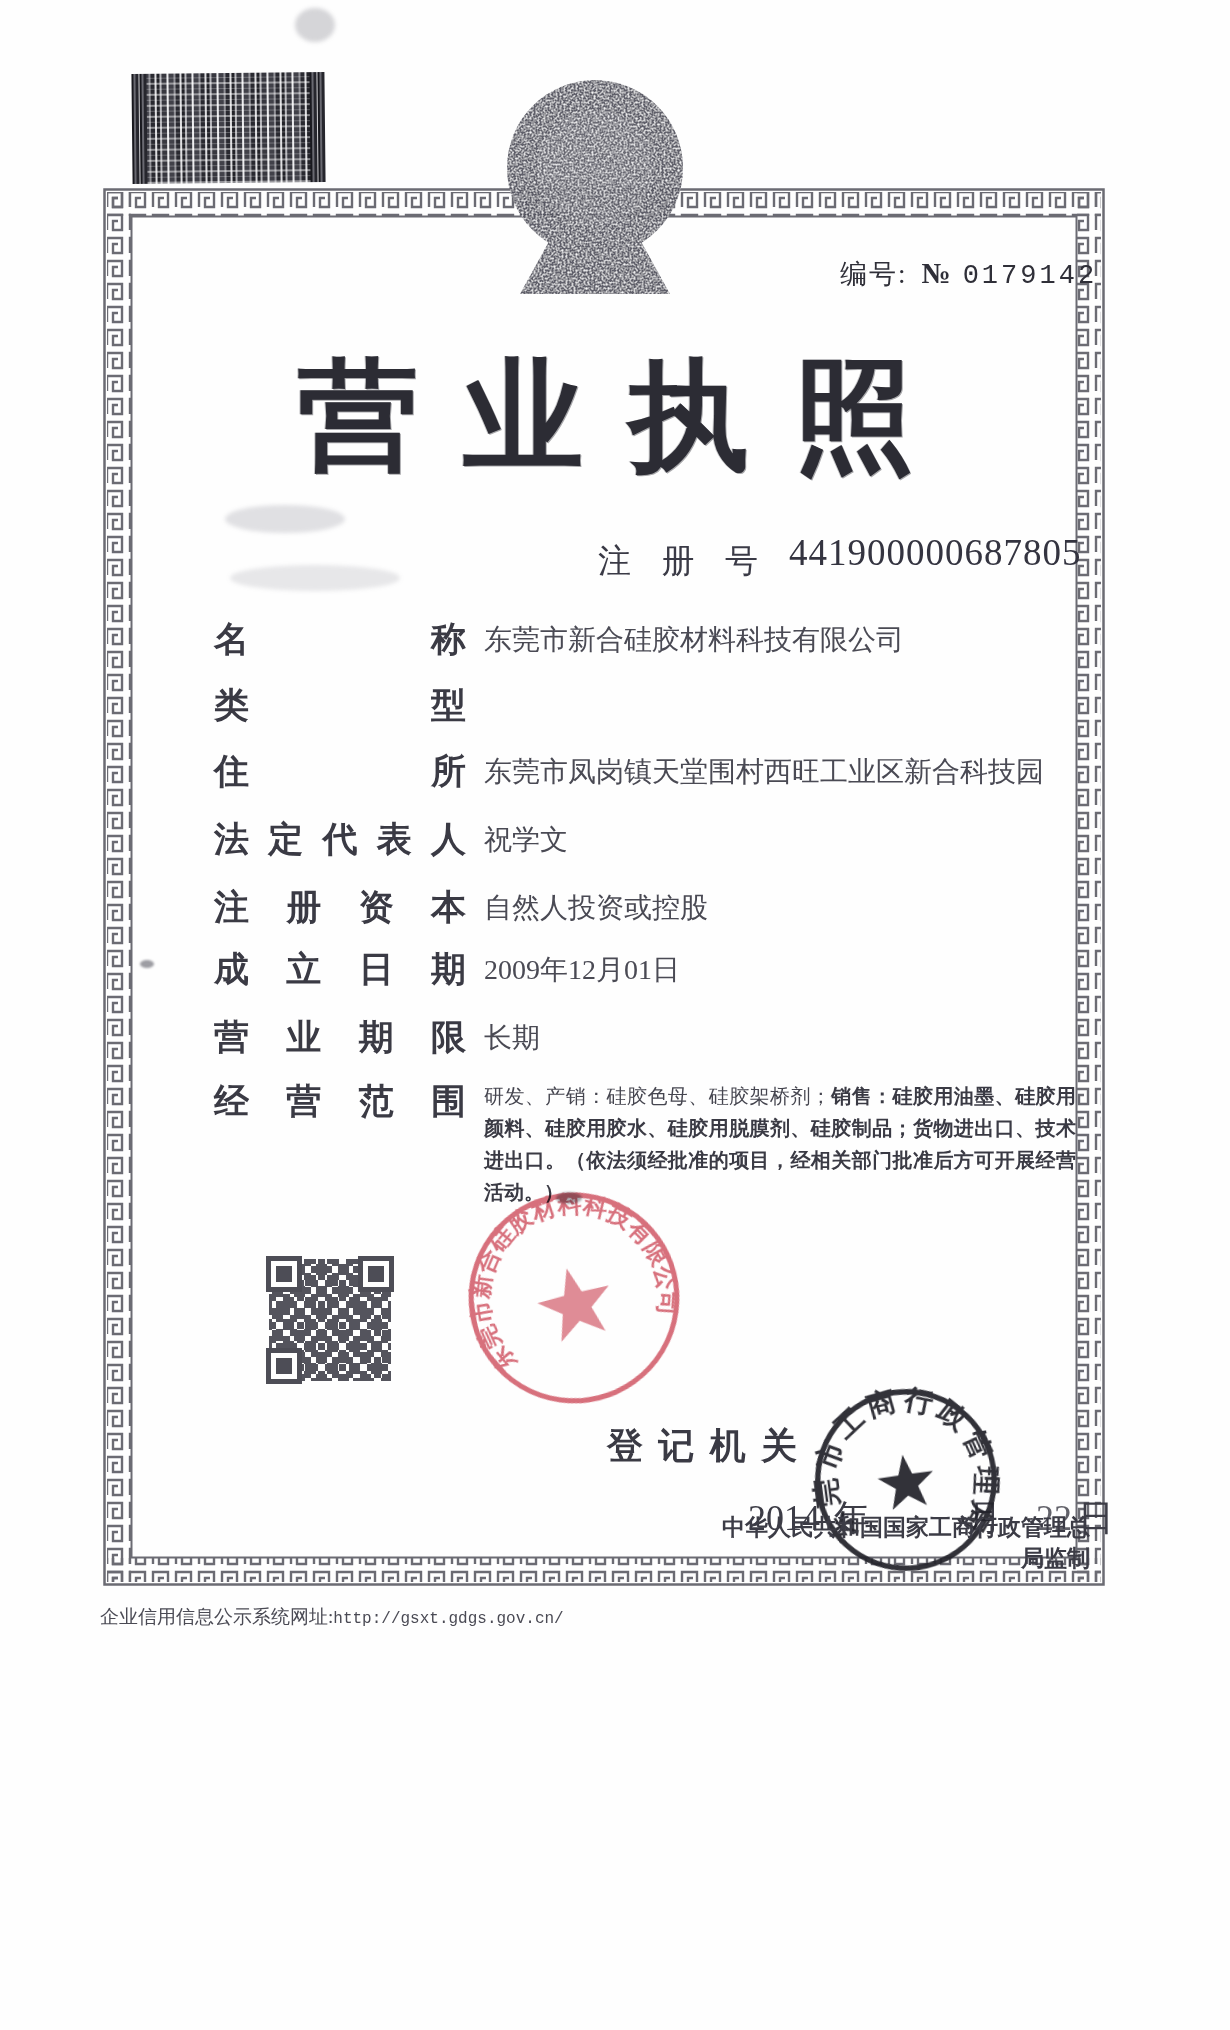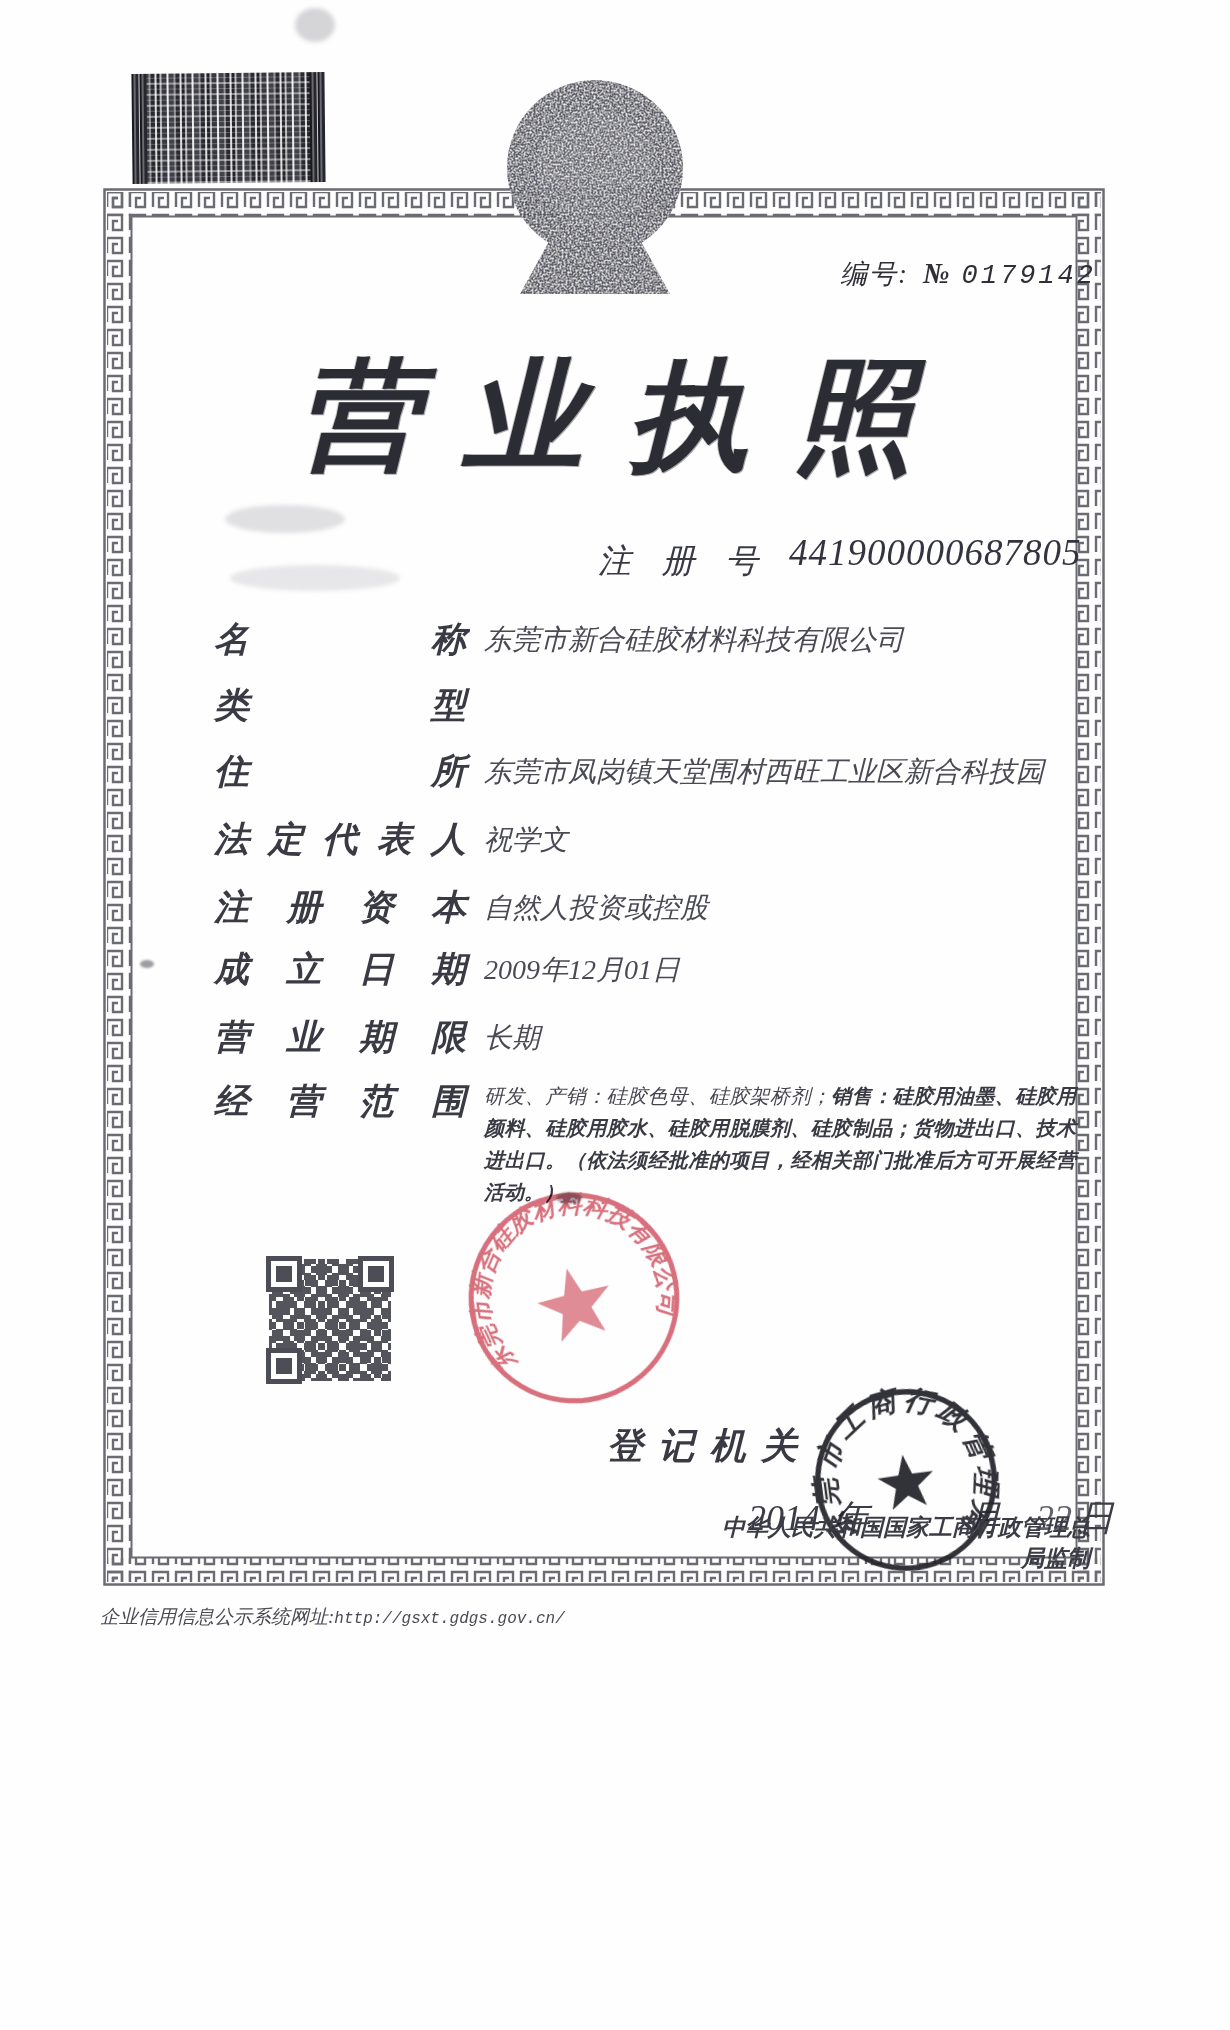--- a/index.html
+++ b/index.html
@@ -1,17 +1,17 @@
 <!DOCTYPE html>
 <html><head>
 <meta charset="utf-8">
 <style>
   html,body{margin:0;padding:0;background:#ffffff;}
   .page{position:relative;width:1230px;height:2030px;background:#fefefe;overflow:hidden;
-        font-family:"Liberation Serif","DejaVu Serif",serif;color:#3a3a44;font-style:italic;}
+        font-family:"Liberation Serif","DejaVu Serif",serif;color:#3a3a44;}
 
   
   .frame{position:absolute;left:103px;top:188px;opacity:.82;}
 
   
   .barcode{position:absolute;left:132px;top:73px;width:193px;height:110px;
     background:
       repeating-linear-gradient(0deg, rgba(255,255,255,.45) 0 2px, rgba(0,0,0,0) 2px 6px, rgba(255,255,255,.25) 6px 7px, rgba(0,0,0,0) 7px 11px),
       repeating-linear-gradient(90deg,#26262c 0 3px,#b3b3b8 3px 5px,#3a3a42 5px 10px,#e6e6e8 10px 12px,#44444c 12px 17px,#909096 17px 19px,#2d2d34 19px 23px,#d8d8da 23px 25px);
     filter:contrast(1.05) blur(.3px); transform:rotate(-.6deg);}

